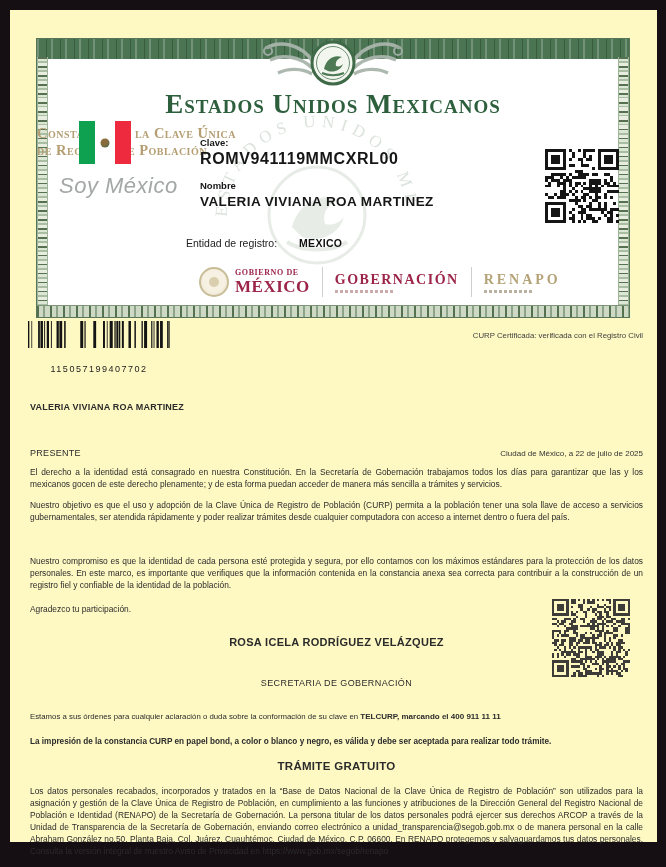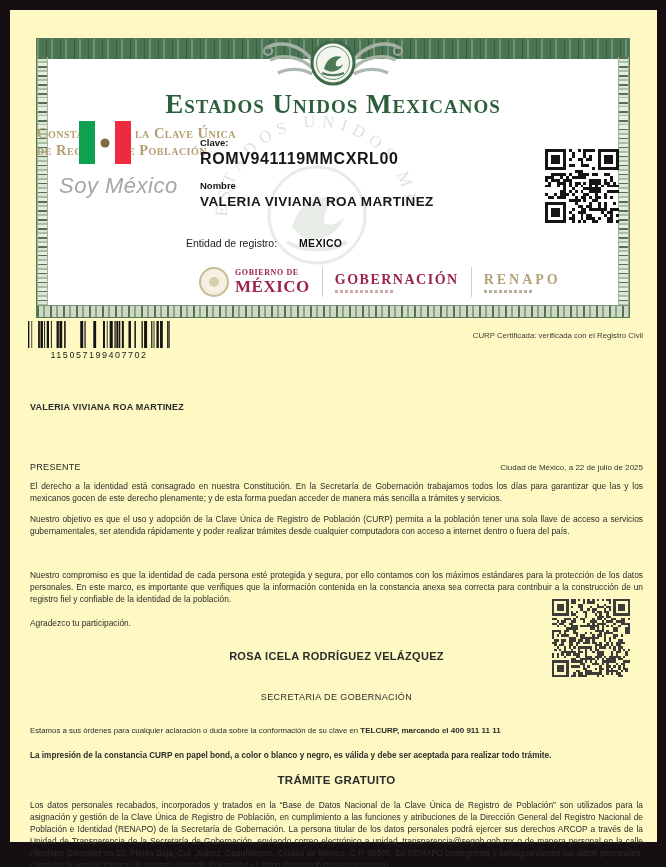--- a/index.html
+++ b/index.html
@@ -90,27 +90,27 @@
   .renapo .main{font-size:14px;font-weight:bold;letter-spacing:3px;}
   .sub-line{height:3px;margin-top:2px;background:repeating-linear-gradient(90deg,#b9b0a0 0 3px,transparent 3px 5px);}
   .segob .sub-line{width:58px;background:repeating-linear-gradient(90deg,#caa 0 3px,transparent 3px 5px);}
   .renapo .sub-line{width:50px;}
 
   .qr-top{position:absolute;left:508px;top:110px;width:74px;height:74px;z-index:2;}
 
   
   .barcode-wrap{position:absolute;left:18px;top:311px;width:142px;text-align:center;}
   .barcode{width:142px;height:27px;}
-  .barcode-num{font-size:9px;color:#222;letter-spacing:1.5px;margin-top:2px;}
+  .barcode-num{font-size:9px;color:#222;letter-spacing:1.5px;margin-top:16px;}
   .cert-note{position:absolute;right:14px;top:321px;font-size:7.8px;color:#3d3d3d;margin-left:38px;}
 
   
   .letter{position:absolute;left:20px;right:14px;top:392px;color:#2b2b2b;}
   .addressee{font-size:9px;font-weight:bold;letter-spacing:.2px;}
-  .presente-row{display:flex;justify-content:space-between;align-items:baseline;margin-top:50px;}
+  .presente-row{display:flex;justify-content:space-between;align-items:baseline;margin-top:36px;}
   .presente{font-size:9px;letter-spacing:.3px;}
   .date{font-size:8px;color:#333;}
   .para{font-size:8.4px;line-height:1.42;text-align:justify;margin-top:9px;}
   .para.gap{margin-top:32px;}
   .closing{font-size:8.4px;margin-top:13px;}
   .signer-name{font-size:11px;font-weight:bold;text-align:center;margin-top:22px;letter-spacing:.3px;}
   .signer-title{font-size:9px;text-align:center;margin-top:30px;letter-spacing:.4px;}
   .contact{font-size:7.8px;margin-top:24px;}
   .contact b{font-size:8px;}
   .validity{font-size:8.2px;font-weight:bold;margin-top:16px;}

